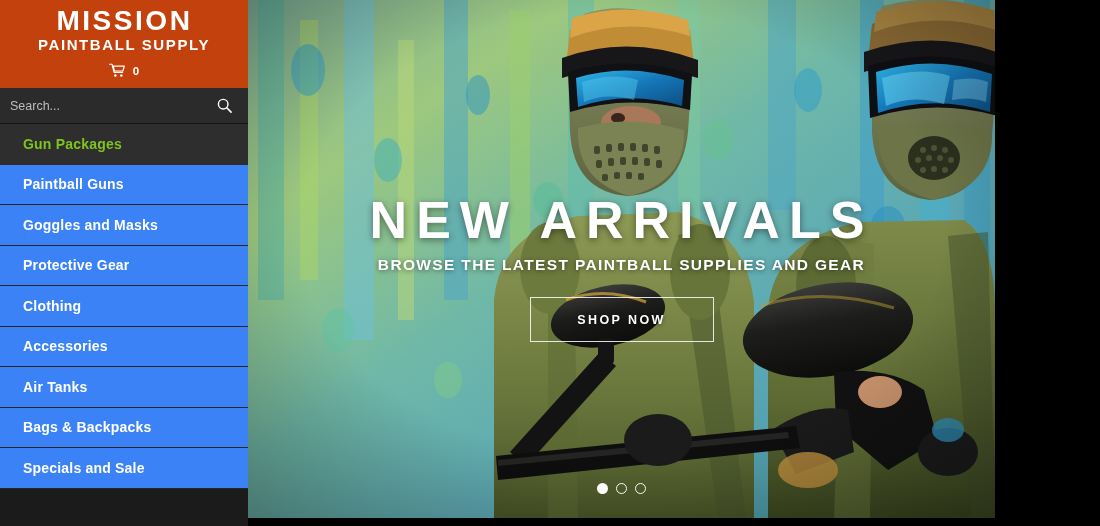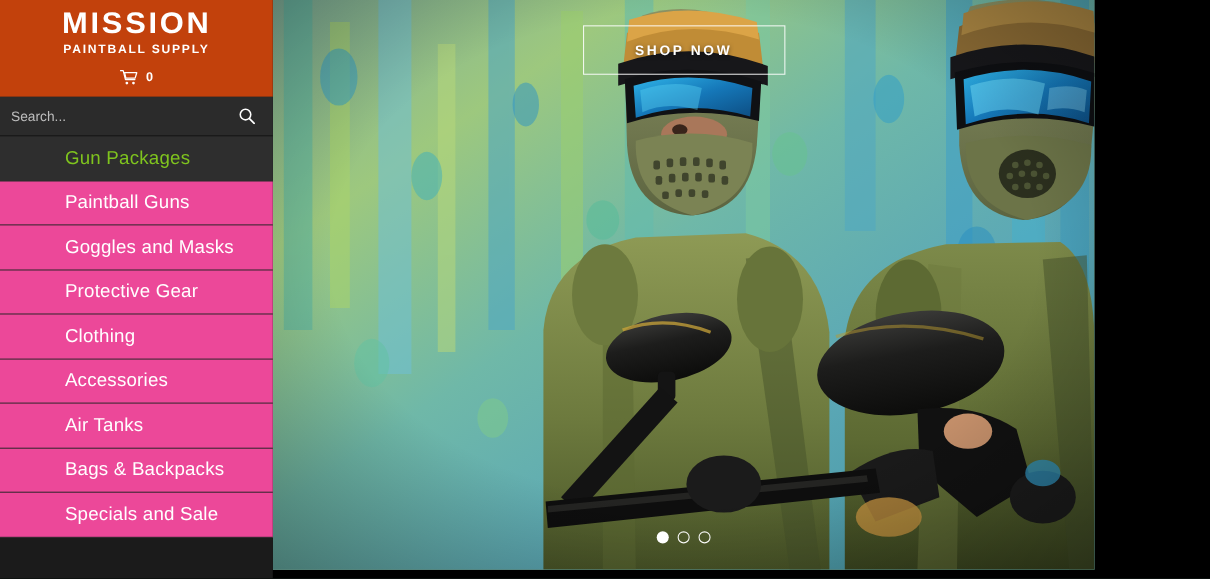--- a/index.html
+++ b/index.html
@@ -20,21 +20,21 @@
     height:88px; background:#c2410c;
     display:flex; flex-direction:column; align-items:center; justify-content:flex-start;
     padding-top:6px;
   }
   .brand-main {
     color:#fff; font-size:27px; font-weight:700; letter-spacing:2.4px;
     line-height:30px; font-family:"Liberation Sans", sans-serif;
     transform:scaleX(1.04);
   }
   .brand-sub {
-    color:#fff; font-size:11px; font-weight:700; letter-spacing:1.6px;
+    color:#fff; font-size:15px; font-weight:700; letter-spacing:1.6px;
     line-height:16px; margin-top:1px;
   }
   .cart-row {
     display:flex; align-items:center; justify-content:center;
     gap:7px; margin-top:10px;
   }
   .cart-icon { width:17px; height:15px; display:block; }
   .cart-count { color:#fff; font-size:11.5px; font-weight:700; }
 
   
@@ -51,25 +51,25 @@
   .search-input::placeholder { color:#bdbdbd; }
   .search-icon { width:15px; height:15px; flex:none; }
 
   
   .nav { display:block; }
   .nav-item {
     position:relative; height:40.5px;
     display:flex; align-items:center; justify-content:space-between;
     padding:0 16px 0 23px;
     border-bottom:1px solid #262626;
-    background:#ec4899; cursor:pointer;
+    background:#3b82f6; cursor:pointer;
   }
   .nav-item.active { background:#2e2e2e; border-bottom-color:#2e2e2e; }
   .nav-label {
-    font-size:17px; font-weight:400; color:#ffffff; letter-spacing:0.2px;margin-left:36px;
+    font-size:14px; font-weight:700; color:#ffffff; letter-spacing:0.2px;
   }
   .nav-item.active .nav-label { color:#7fc41e; }
   .chev { width:12px; height:8px; flex:none; }
 
   
   .hero {
     position:absolute; left:248px; top:0; width:747px; height:518px;
     overflow:hidden; background:#6f9e8c;
   }
   .hero-bg { position:absolute; inset:0; }
@@ -337,20 +337,22 @@
         <ellipse cx="700" cy="452" rx="30" ry="24" fill="#1b1b1b"></ellipse>
         <ellipse cx="632" cy="392" rx="22" ry="16" fill="#c48f6a"></ellipse>
         <ellipse cx="700" cy="430" rx="16" ry="12" fill="#2f8fb8" opacity=".8"></ellipse>
         <ellipse cx="560" cy="470" rx="30" ry="18" fill="#c0903f" opacity=".8"></ellipse>
       </g>
 
       <rect width="747" height="518" fill="url(#vig)"></rect>
     </svg>
 
     <div class="hero-overlay">
+      <h1 class="hero-title">NEW ARRIVALS</h1>
+      <p class="hero-sub">BROWSE THE LATEST PAINTBALL SUPPLIES AND GEAR</p>
       <button class="hero-cta">SHOP NOW</button>
     </div>
 
     <div class="dots" id="dots">
         <span class="dot active"></span>
         <span class="dot"></span>
         <span class="dot"></span>
       </div>
   </section>
 

